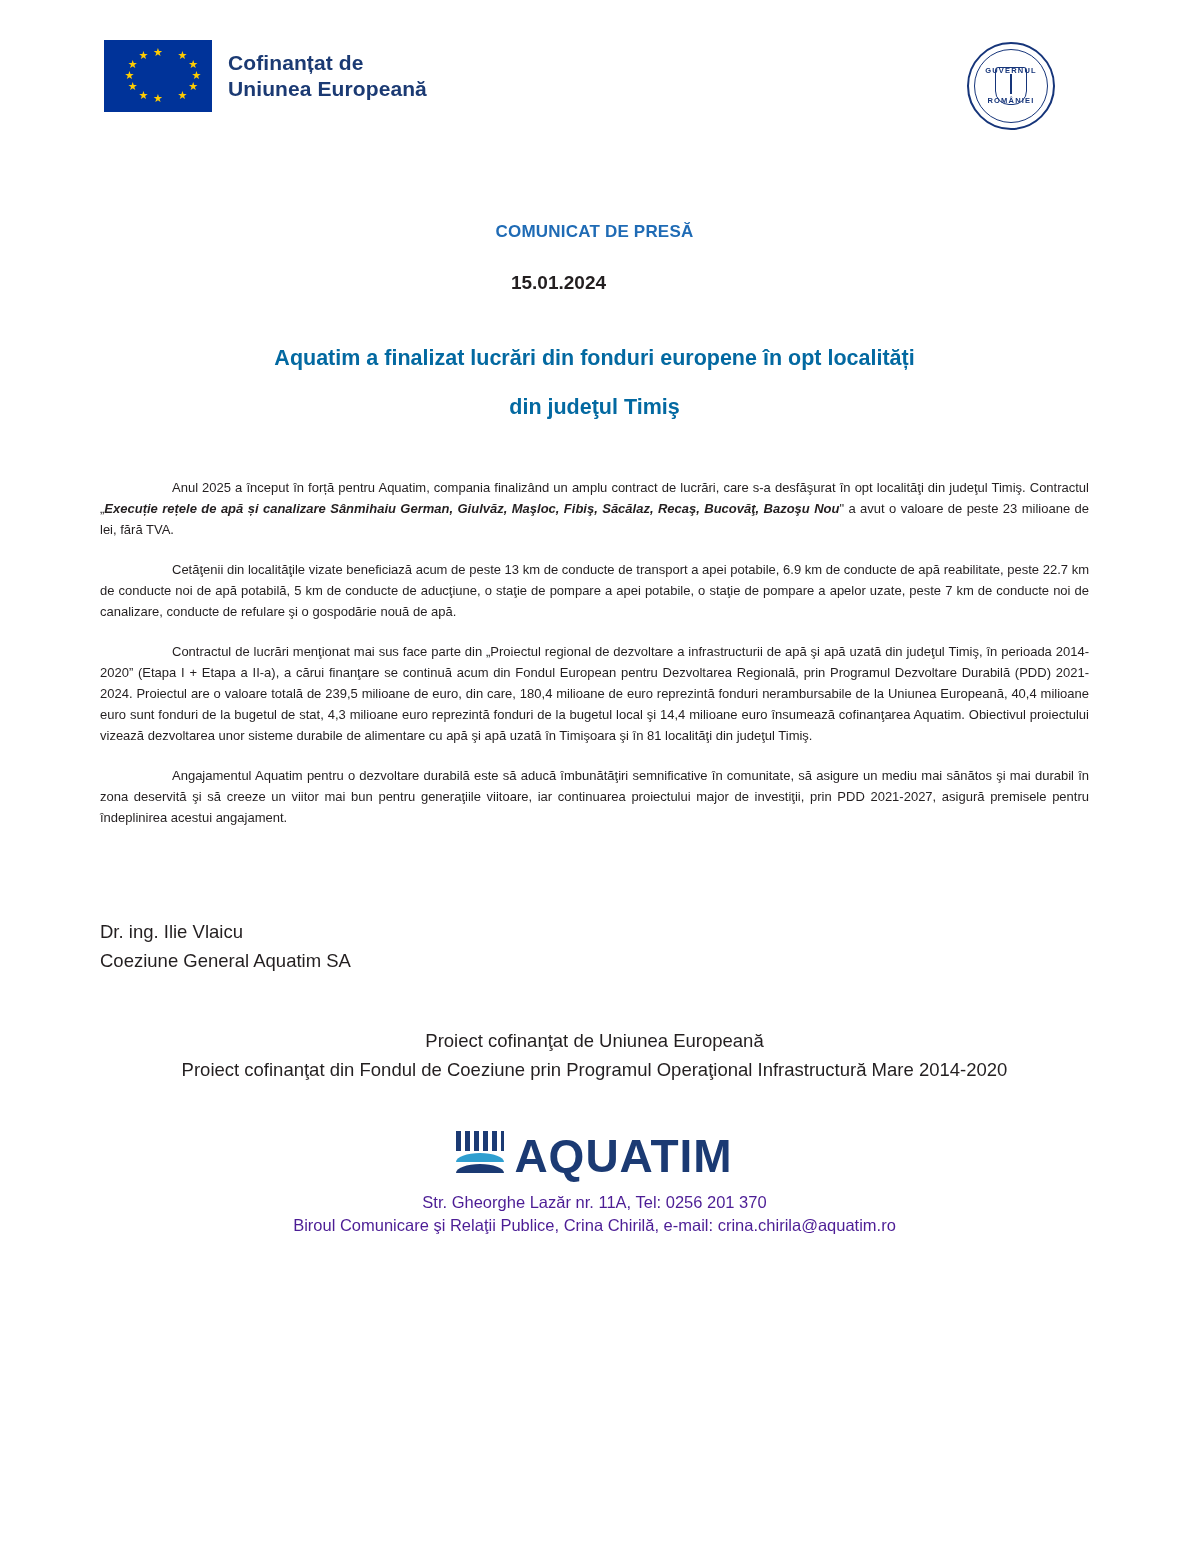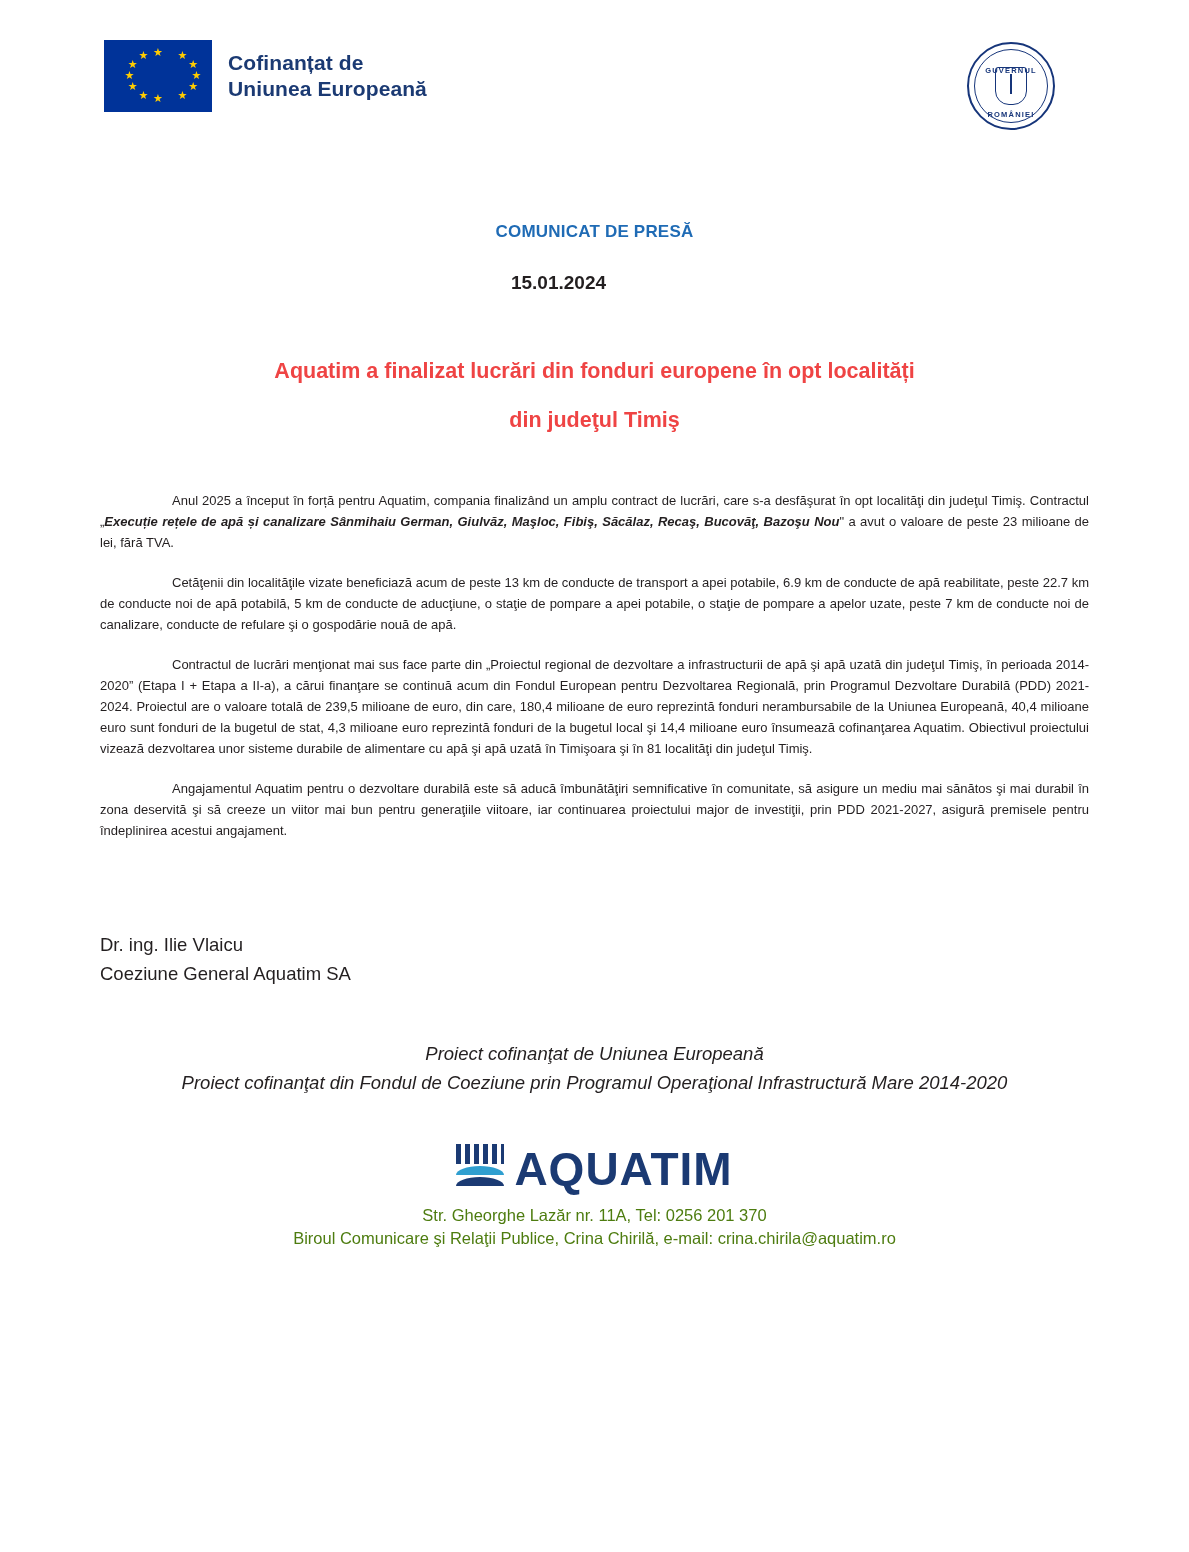--- a/index.html
+++ b/index.html
@@ -94,21 +94,21 @@
   .ro-seal .arc-top, .ro-seal .arc-bot {
     position: absolute;
     left: 0; right: 0;
     text-align: center;
     font-size: 7.5px;
     font-weight: bold;
     color: #16357a;
     letter-spacing: 1.2px;
   }
   .ro-seal .arc-top { top: 22px; }
-  .ro-seal .arc-bot { bottom: 9px; }
+  .ro-seal .arc-bot { bottom: 23px; }
 
   
   .doc-type {
     text-align: center;
     color: #1f6bb5;
     font-size: 17px;
     font-weight: bold;
     margin-top: 72px;
     letter-spacing: .2px;
   }
@@ -117,23 +117,23 @@
     font-size: 19px;
     font-weight: bold;
     margin-top: 30px;
     padding-right: 72px;
     color: #231f20;
   }
   .doc-title {
     text-align: center;
     font-size: 21.5px;
     font-weight: bold;
-    margin-top: 61px;
+    margin-top: 48px;
     line-height: 1.55;
-    color: #ef4444;
+    color: #0369a1;
   }
   .doc-title .l2 { display: block; margin-top: 16px; }
 
   
   .body-text { margin-top: 52px; }
   .body-text p {
     font-size: 13px;
     line-height: 1.62;
     text-align: justify;
     text-indent: 72px;
@@ -146,21 +146,20 @@
   .signature {
     margin-top: 90px;
     font-size: 18.5px;
     line-height: 1.55;
   }
 
   
   .funding {
     margin-top: 50px;
     text-align: center;
-    font-style: italic;
     font-size: 18.5px;
     line-height: 1.6;
   }
 
   
   .footer {
     margin-top: 46px;
     padding-bottom: 26px;
     text-align: center;
   }
@@ -194,21 +193,21 @@
   .aq-word {
     font-size: 46px;
     font-weight: bold;
     color: #1b3a73;
     letter-spacing: 1px;
     line-height: 1;
   }
   .footer-line {
     font-size: 16.5px;
     margin-top: 12px;
-    color: #4d7c0f;
+    color: #4c1d95;
   }
   .footer-line + .footer-line { margin-top: 4px; }
 </style>
 </head>
 <body>
 
 <div class="page">
 
   <div class="header">
 

